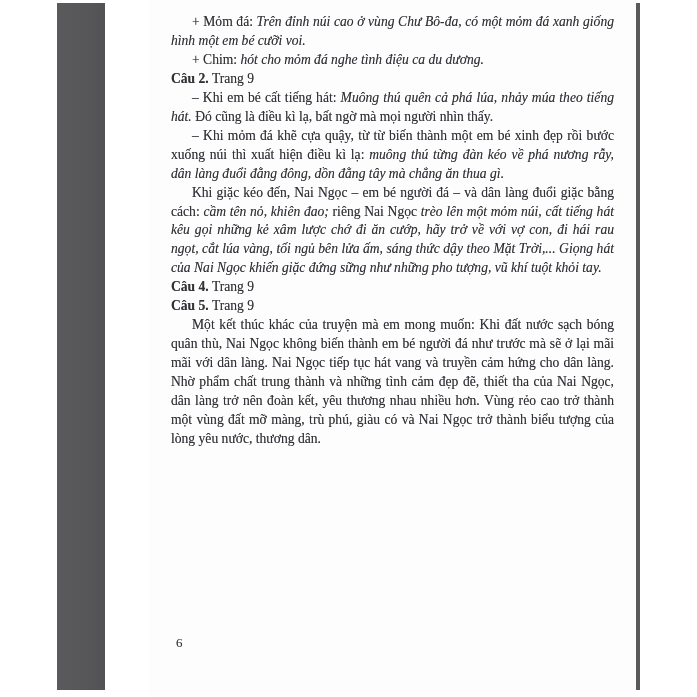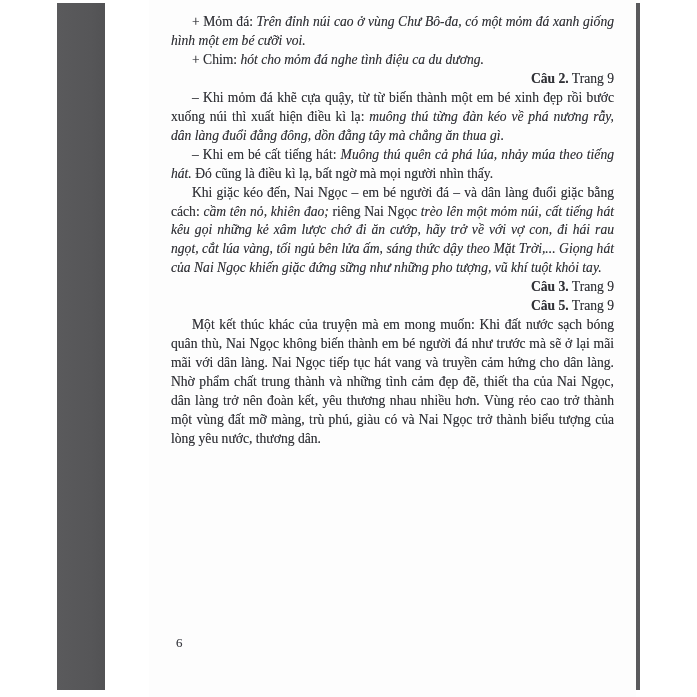--- a/index.html
+++ b/index.html
@@ -55,21 +55,21 @@
   .page-text p{
     margin:0;
     padding:0;
   }
   .page-text p.list-item,
   .page-text p.answer{
     text-indent:21px;
   }
   .page-text p.heading{
     text-indent:0;
-    text-align:right;
+    text-align:left;
   }
   .page-text span.b{font-weight:bold;}
   .page-text span.i{font-style:italic;}
   .page-num{
     position:absolute;
     left:27px;top:634px;
     color:var(--page-num);
     font-size:13px;
     line-height:18px;
     text-shadow:0 0 0.45px rgba(49,50,55,0.5);
@@ -79,22 +79,22 @@
 <body>
 
 <div class="photo">
   <div class="edge-strip left"></div>
   <div class="edge-strip right"></div>
   <div class="paper">
     <div class="page-text" id="content">
         <p class="list-item"><span>+ Mỏm đá: </span><span class="i">Trên đỉnh núi cao ở vùng Chư Bô-đa, có một mỏm đá xanh giống hình một em bé cưỡi voi.</span></p>
         <p class="list-item"><span>+ Chim: </span><span class="i">hót cho mỏm đá nghe tình điệu ca du dương.</span></p>
         <p class="heading"><span class="b">Câu 2.</span><span> Trang 9</span></p>
+        <p class="answer"><span>– Khi em bé cất tiếng hát: </span><span class="i">Muông thú quên cả phá lúa, nhảy múa theo tiếng hát. </span><span>Đó cũng là điều kì lạ, bất ngờ mà mọi người nhìn thấy.</span></p>
         <p class="answer"><span>– Khi mỏm đá khẽ cựa quậy, từ từ biến thành một em bé xinh đẹp rồi bước xuống núi thì xuất hiện điều kì lạ: </span><span class="i">muông thú từng đàn kéo về phá nương rẫy, dân làng đuổi đằng đông, dồn đằng tây mà chẳng ăn thua gì.</span></p>
-        <p class="answer"><span>– Khi em bé cất tiếng hát: </span><span class="i">Muông thú quên cả phá lúa, nhảy múa theo tiếng hát. </span><span>Đó cũng là điều kì lạ, bất ngờ mà mọi người nhìn thấy.</span></p>
         <p class="answer"><span>Khi giặc kéo đến, Nai Ngọc – em bé người đá – và dân làng đuổi giặc bằng cách: </span><span class="i">cầm tên nỏ, khiên đao; </span><span>riêng Nai Ngọc </span><span class="i">trèo lên một mỏm núi, cất tiếng hát kêu gọi những kẻ xâm lược chớ đi ăn cướp, hãy trở về với vợ con, đi hái rau ngọt, cắt lúa vàng, tối ngủ bên lửa ấm, sáng thức dậy theo Mặt Trời,... Giọng hát của Nai Ngọc khiến giặc đứng sững như những pho tượng, vũ khí tuột khỏi tay.</span></p>
-        <p class="heading"><span class="b">Câu 3.</span><span> Trang 9</span></p>
+        <p class="heading"><span class="b">Câu 4.</span><span> Trang 9</span></p>
         <p class="heading"><span class="b">Câu 5.</span><span> Trang 9</span></p>
         <p class="answer"><span>Một kết thúc khác của truyện mà em mong muốn: Khi đất nước sạch bóng quân thù, Nai Ngọc không biến thành em bé người đá như trước mà sẽ ở lại mãi mãi với dân làng. Nai Ngọc tiếp tục hát vang và truyền cảm hứng cho dân làng. Nhờ phẩm chất trung thành và những tình cảm đẹp đẽ, thiết tha của Nai Ngọc, dân làng trở nên đoàn kết, yêu thương nhau nhiều hơn. Vùng rẻo cao trở thành một vùng đất mỡ màng, trù phú, giàu có và Nai Ngọc trở thành biểu tượng của lòng yêu nước, thương dân.</span></p>
       </div>
     <div class="page-num">6</div>
   </div>
 </div>
 
 </body></html>

